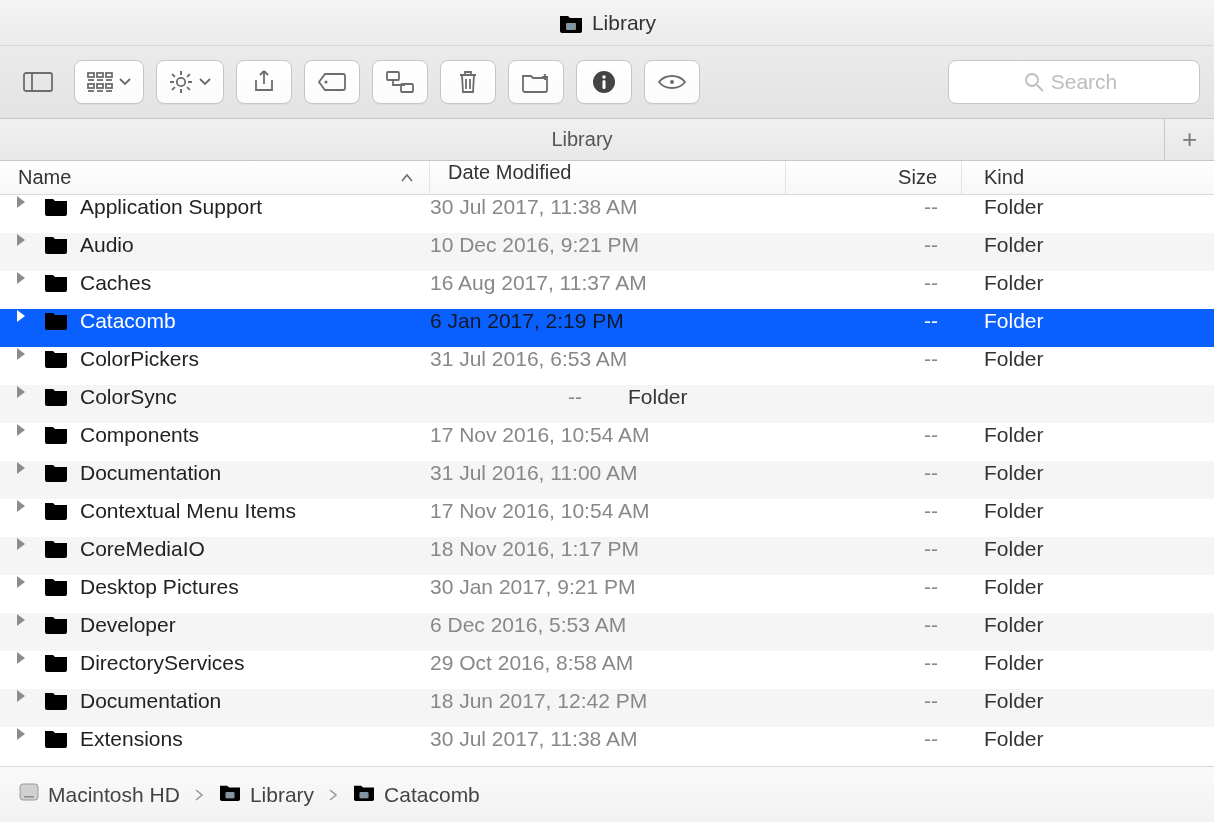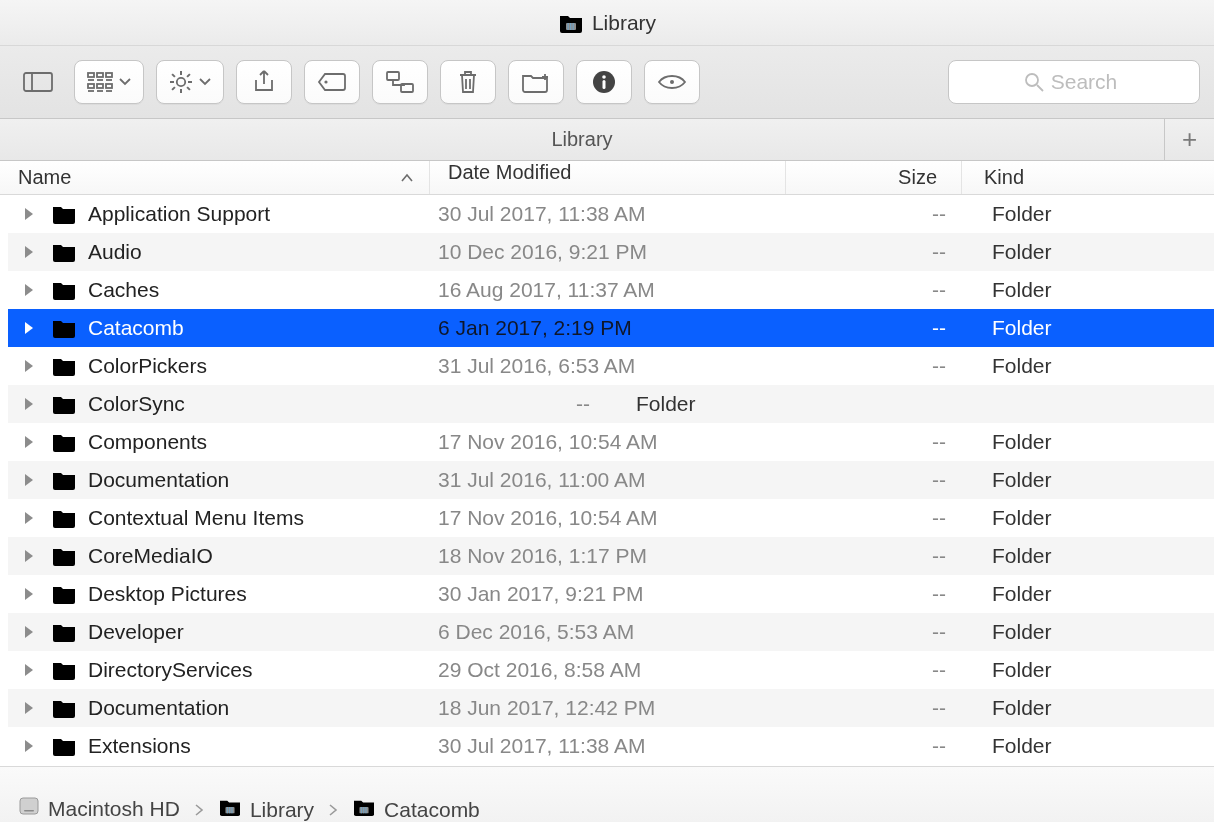--- a/index.html
+++ b/index.html
@@ -101,21 +101,21 @@
 
   
   .filelist {
     height: 571px; 
     overflow: hidden;
     background:#fff;
     position:relative;
   }
   .row {
     height: 38px;
-    display:flex; align-items:center;margin-left:8px;
+    display:flex; align-items:flex-start;
   }
   .row:nth-child(even) { background:#f5f5f5; }
   .row.selected { background:#0a60ff; color:#fff; }
   .row .disclosure {
     width: 42px; display:flex; align-items:center; justify-content:center;
   }
   .row .disclosure svg { display:block; }
   .row .folder-ico { width: 38px; display:flex; align-items:center; }
   .row .fname { flex: 0 0 350px; font-size:21px; }
   .row.selected .fname { color:#fff; }
@@ -124,21 +124,21 @@
   .row .fsize { flex: 0 0 176px; text-align:right; color:#888; padding-right:24px; font-size:21px; }
   .row.selected .fsize { color:#fff; }
   .row .fkind { flex:1; color:#333; padding-left:22px; font-size:21px; }
   .row.selected .fkind { color:#fff; }
 
   
   .pathbar {
     height: 56px;
     border-top: 1px solid #d9d9d9;
     background: linear-gradient(#fafafa, #f2f2f2);
-    display:flex; align-items:flex-end;
+    display:flex; align-items:center;
     padding-left: 18px;
     gap: 10px;
     font-size:21px; color:#444;
   }
   .pathbar .sep { color:#9a9a9a; padding:0 4px; }
   .pathbar .crumb { display:flex; align-items:center; gap:8px; }
 
   .disc-tri { fill:#8c8c8c; }
   .row.selected .disc-tri { fill:#fff; }
 

